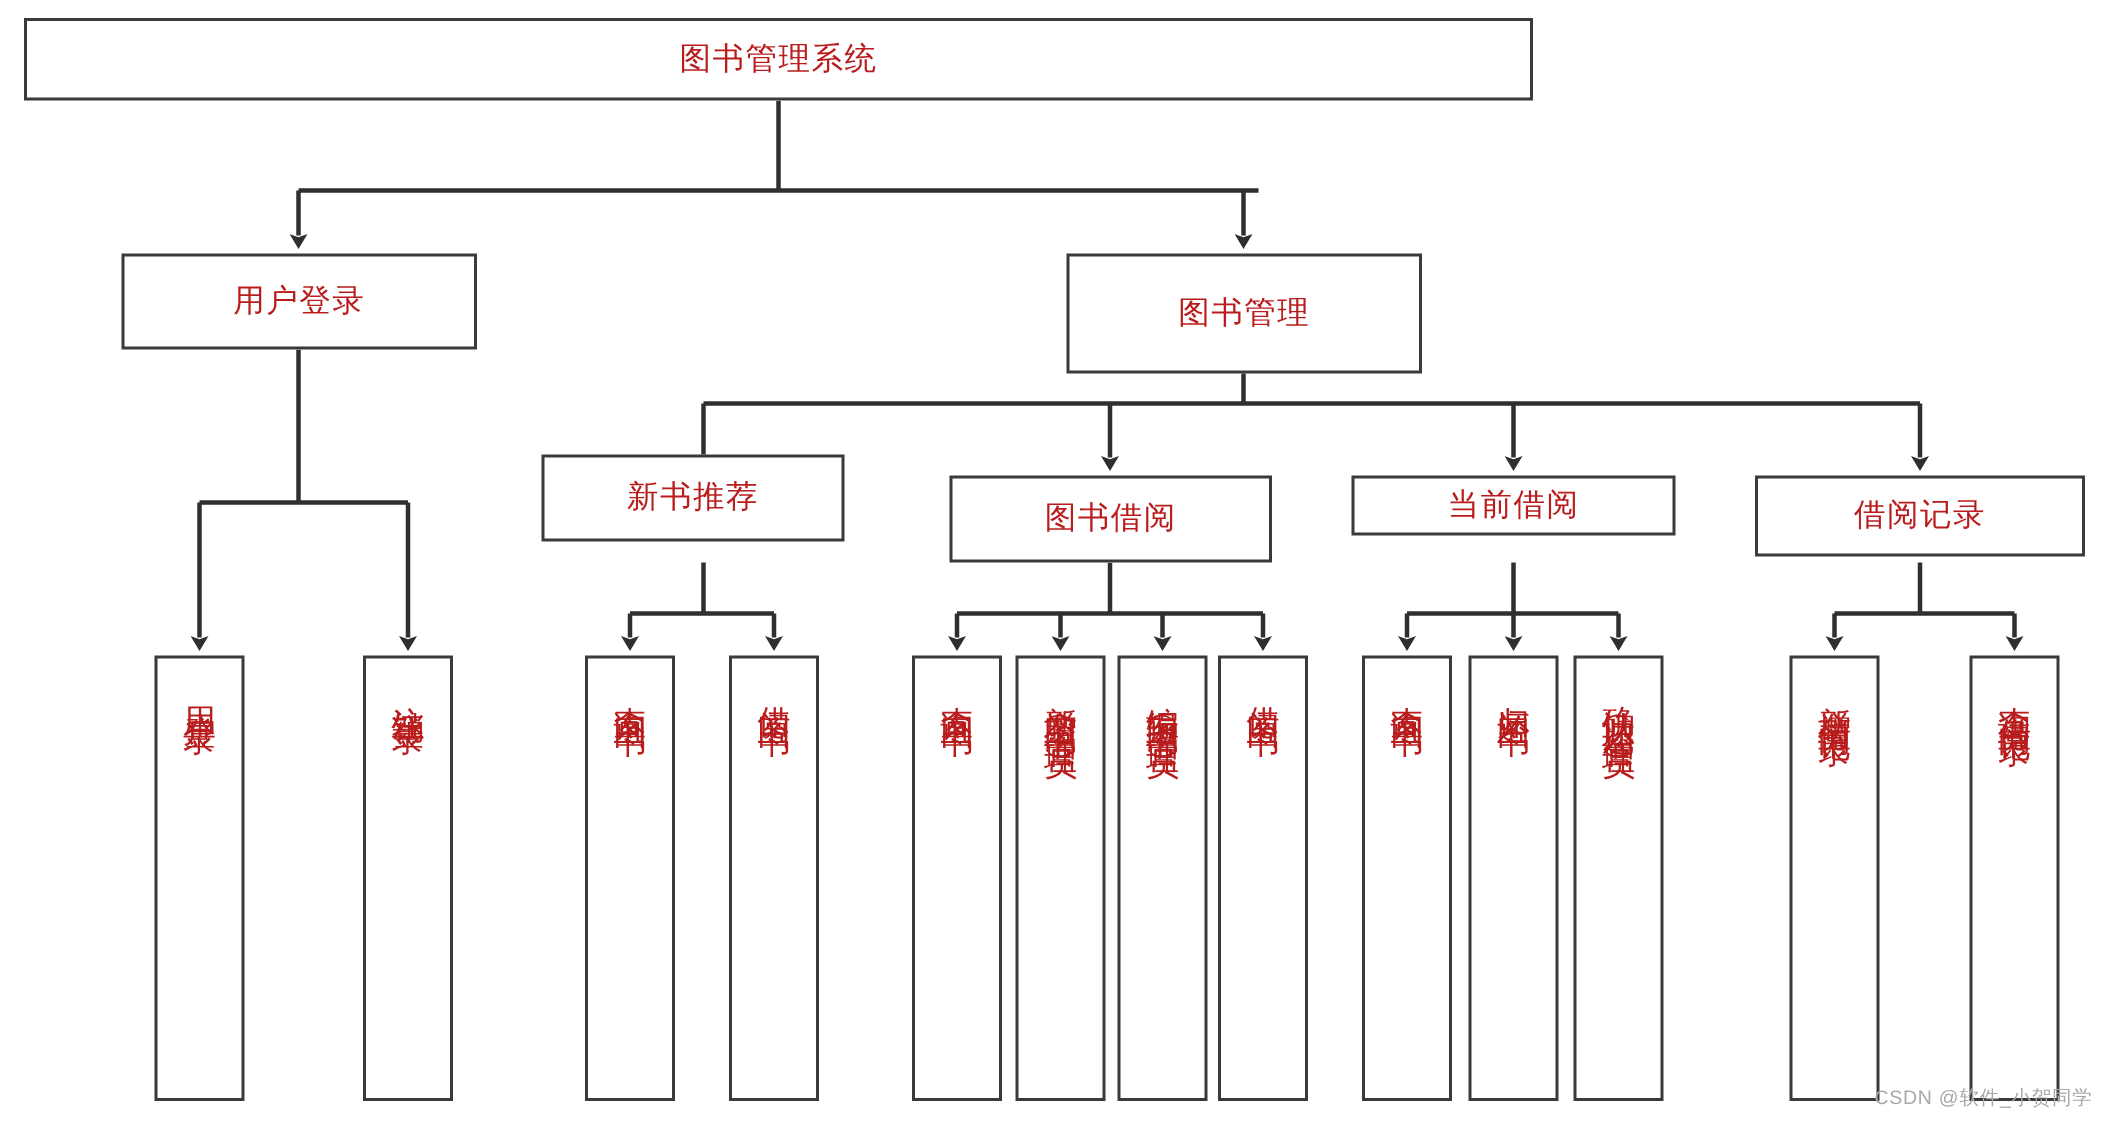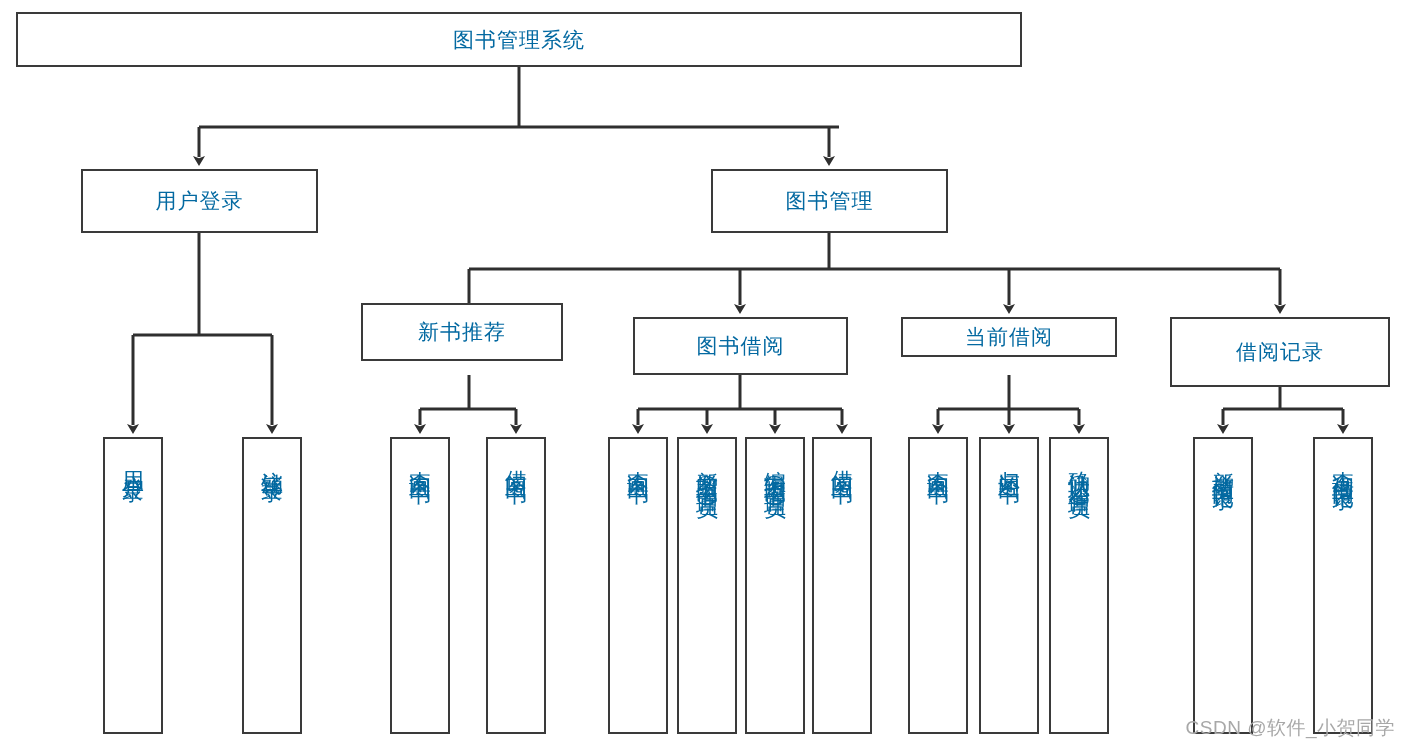--- a/index.html
+++ b/index.html
@@ -32,40 +32,40 @@
     display: flex;
     align-items: center;
     justify-content: center;
     color: #2b2b2b;
   }
   .node-label {
     font-size: 21px;
     line-height: 1.22;
     letter-spacing: 1px;
     white-space: nowrap;
-    color: #0369a1;
+    color: #b91c1c;
   }
   .node-box.vertical {
     align-items: flex-start;
     justify-content: center;
     padding-top: 14px;
   }
   .node-box.vertical .node-label {
     writing-mode: vertical-rl;
     text-orientation: upright;
     font-size: 22px;
     letter-spacing: 4px;
     line-height: 1;
     white-space: nowrap;
   }
   .watermark {
     position: absolute;
     right: 10px;
     bottom: 6px;
-    font-size: 19px;
+    font-size: 13px;
     color: #a8a8a8;
     letter-spacing: 0.5px;
     white-space: nowrap;
     pointer-events: none;
   }
 </style>
 </head>
 <body>
 
 <div id="canvas">
@@ -120,34 +120,34 @@
     </g>
   </svg>
 
   <div class="node-box" style="left:16px; top:12px; width:1006px; height:55px;">
     <span class="node-label">图书管理系统</span>
   </div>
 
   <div class="node-box" style="left:81px; top:169px; width:237px; height:64px;">
     <span class="node-label">用户登录</span>
   </div>
-  <div class="node-box" style="left:711px; top:169px; width:237px; height:64px;">
+  <div class="node-box" style="left:711px; top:169px; width:237px; height:80px;">
     <span class="node-label">图书管理</span>
   </div>
 
   <div class="node-box" style="left:361px; top:303px; width:202px; height:58px;">
     <span class="node-label">新书推荐</span>
   </div>
   <div class="node-box" style="left:633px; top:317px; width:215px; height:58px;justify-content:center;">
     <span class="node-label">图书借阅</span>
   </div>
   <div class="node-box" style="left:901px; top:317px; width:216px; height:40px;">
     <span class="node-label">当前借阅</span>
   </div>
-  <div class="node-box" style="left:1170px; top:317px; width:220px; height:70px;">
+  <div class="node-box" style="left:1170px; top:317px; width:220px; height:54px;">
     <span class="node-label">借阅记录</span>
   </div>
 
   <div class="node-box vertical" style="left:103px; top:437px; width:60px; height:297px;">
     <span class="node-label">用户登录</span>
   </div>
   <div class="node-box vertical" style="left:242px; top:437px; width:60px; height:297px;">
     <span class="node-label">注销登录</span>
   </div>
 

